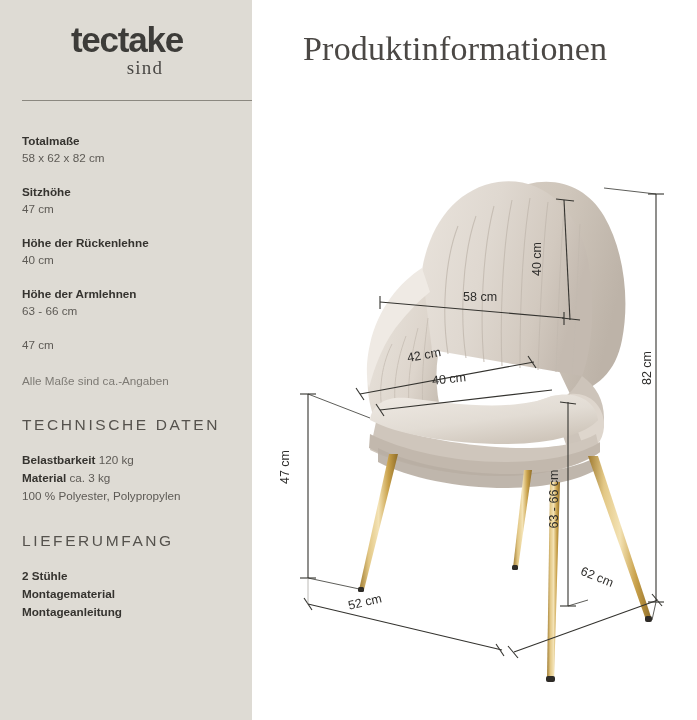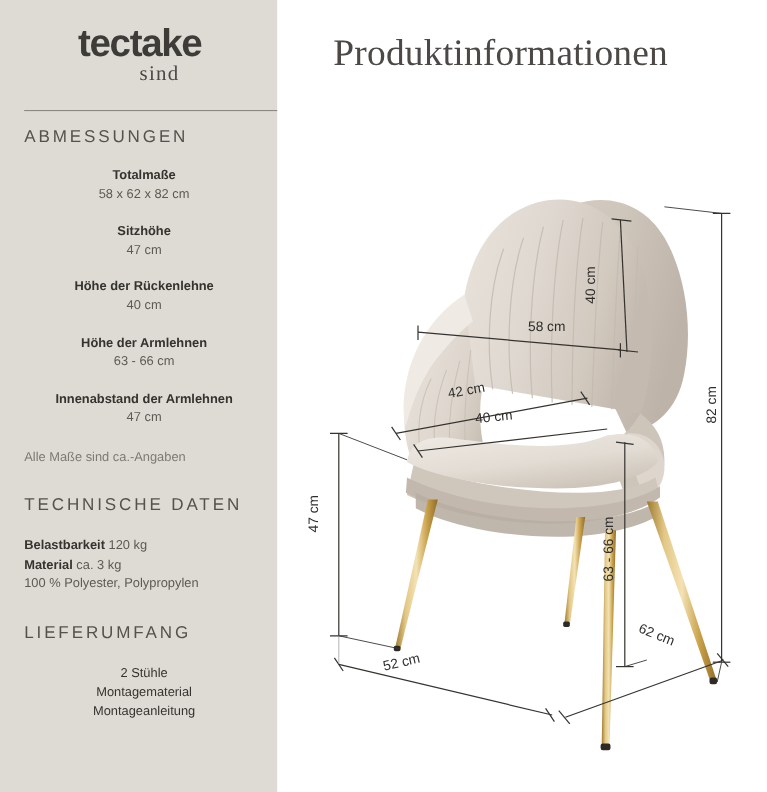--- a/index.html
+++ b/index.html
@@ -31,27 +31,27 @@
   .side-divider {
     position:absolute; left:22px; top:100px; width:230px; height:1px;
     background:#8b8880;
   }
   .side-content { position:absolute; left:22px; top:116px; width:218px; }
 
   .sec-title {
     font-size:15.5px; letter-spacing:2.6px; color:#55524d;
     font-weight:normal; line-height:1.2;
   }
-  .blk { margin-top:17px;text-align:center; }
+  .blk { margin-top:17px; }
   .blk-label { font-size:11.7px; font-weight:bold; color:#35332f; line-height:1.45; }
   .blk-value { font-size:11.7px; color:#5d5a55; line-height:1.45; }
   .note { margin-top:19px; font-size:11.7px; color:#7d7a74; line-height:1.45; }
   .kv { font-size:11.7px; color:#5d5a55; line-height:1.52; }
   .kv b { color:#35332f; font-weight:bold;text-align:right; }
-  .li { font-size:11.7px; font-weight:normal; color:#35332f; line-height:1.52;text-align:center; }
+  .li { font-size:11.7px; font-weight:bold; color:#35332f; line-height:1.52; }
 
   
   .title {
     position:absolute; left:303px; top:30px;
     font-family:"Liberation Serif", serif;
     font-size:34px; color:#4b4845; letter-spacing:0.2px;
     white-space:nowrap;
   }
 
   
@@ -78,40 +78,38 @@
     <div class="brand">
       <div class="brand-main">tectake</div>
       <div class="brand-sub">sind</div>
     </div>
 
     <div class="side-divider"></div>
 
     <div class="side-content">
 
       <div>
-        <div class="sec-title">ABMESSUNGEN</div>
 
         <div class="blk">
           <div class="blk-label">Totalmaße</div>
           <div class="blk-value">58 x 62 x 82 cm</div>
         </div>
         <div class="blk">
           <div class="blk-label">Sitzhöhe</div>
           <div class="blk-value">47 cm</div>
         </div>
         <div class="blk">
           <div class="blk-label">Höhe der Rückenlehne</div>
           <div class="blk-value">40 cm</div>
         </div>
         <div class="blk">
           <div class="blk-label">Höhe der Armlehnen</div>
           <div class="blk-value">63 - 66 cm</div>
         </div>
         <div class="blk">
-          <div class="blk-label">Innenabstand der Armlehnen</div>
           <div class="blk-value">47 cm</div>
         </div>
 
         <div class="note">Alle Maße sind ca.-Angaben</div>
       </div>
 
       <div style="margin-top:26px">
         <div class="sec-title">TECHNISCHE DATEN</div>
 
         <div style="margin-top:17px">
@@ -287,21 +285,21 @@
         <path d="M316 502 L 336 496" stroke-width="0.8"></path>
 
         <g stroke="#8f8c86" stroke-width="0.7" opacity="0.85">
           <path d="M56 474 L 56 500"></path>
           <path d="M404 498 L 406 496"></path>
         </g>
       </g>
     </svg>
 
     <div class="dim" style="left:268px; top:148px; transform:rotate(-90deg);">40 cm</div>
-    <div class="dim" style="left:183px; top:186px;padding-left:45px;">58 cm</div>
+    <div class="dim" style="left:211px; top:186px;">58 cm</div>
     <div class="dim" style="left:155px; top:244px; transform:rotate(-10deg);">42 cm</div>
     <div class="dim" style="left:180px; top:268px; transform:rotate(-6deg);">40 cm</div>
     <div class="dim" style="left:16px; top:356px; transform:rotate(-90deg);">47 cm</div>
     <div class="dim" style="left:272px; top:388px; transform:rotate(-90deg);">63 - 66 cm</div>
     <div class="dim" style="left:378px; top:257px; transform:rotate(-90deg);">82 cm</div>
     <div class="dim" style="left:96px; top:491px; transform:rotate(-13deg);">52 cm</div>
     <div class="dim" style="left:328px; top:466px; transform:rotate(22deg);">62 cm</div>
   </div>
 
 </div>

